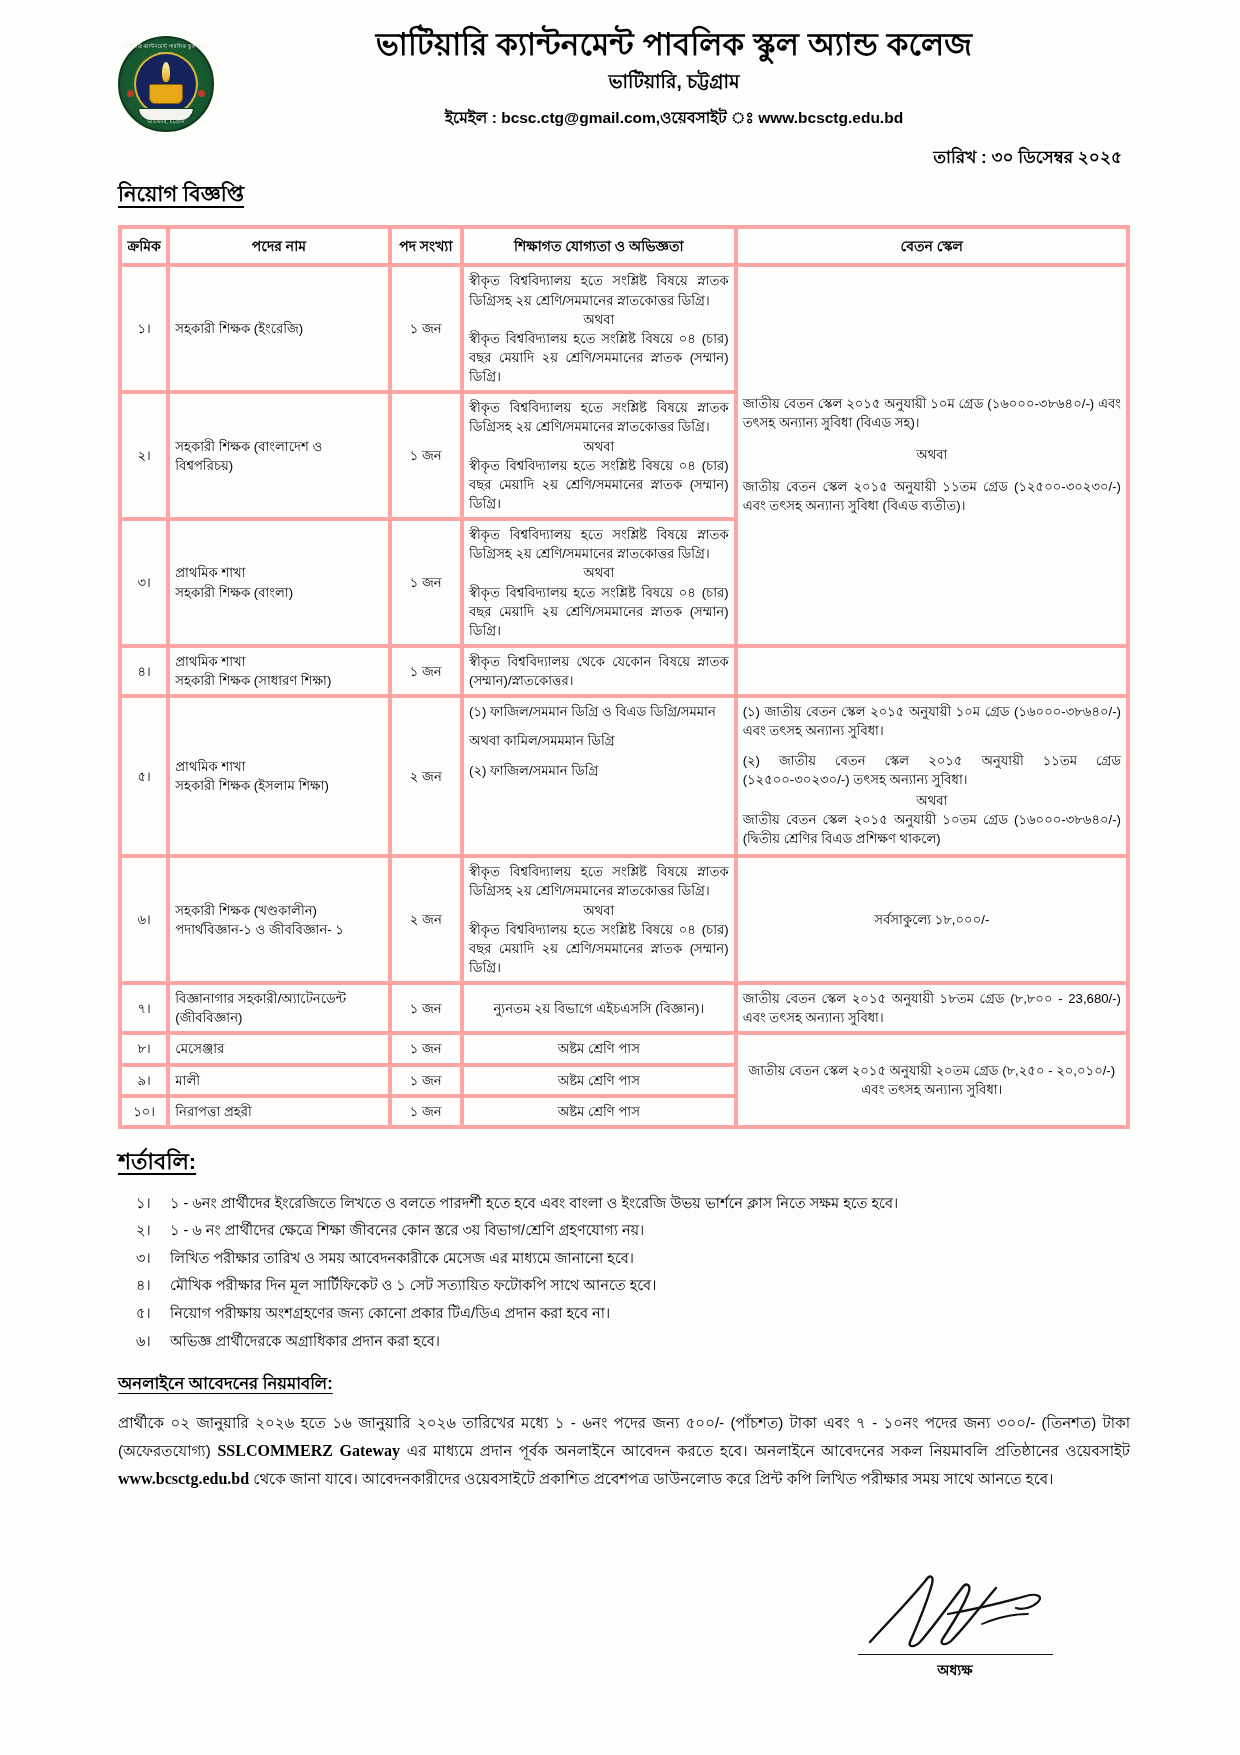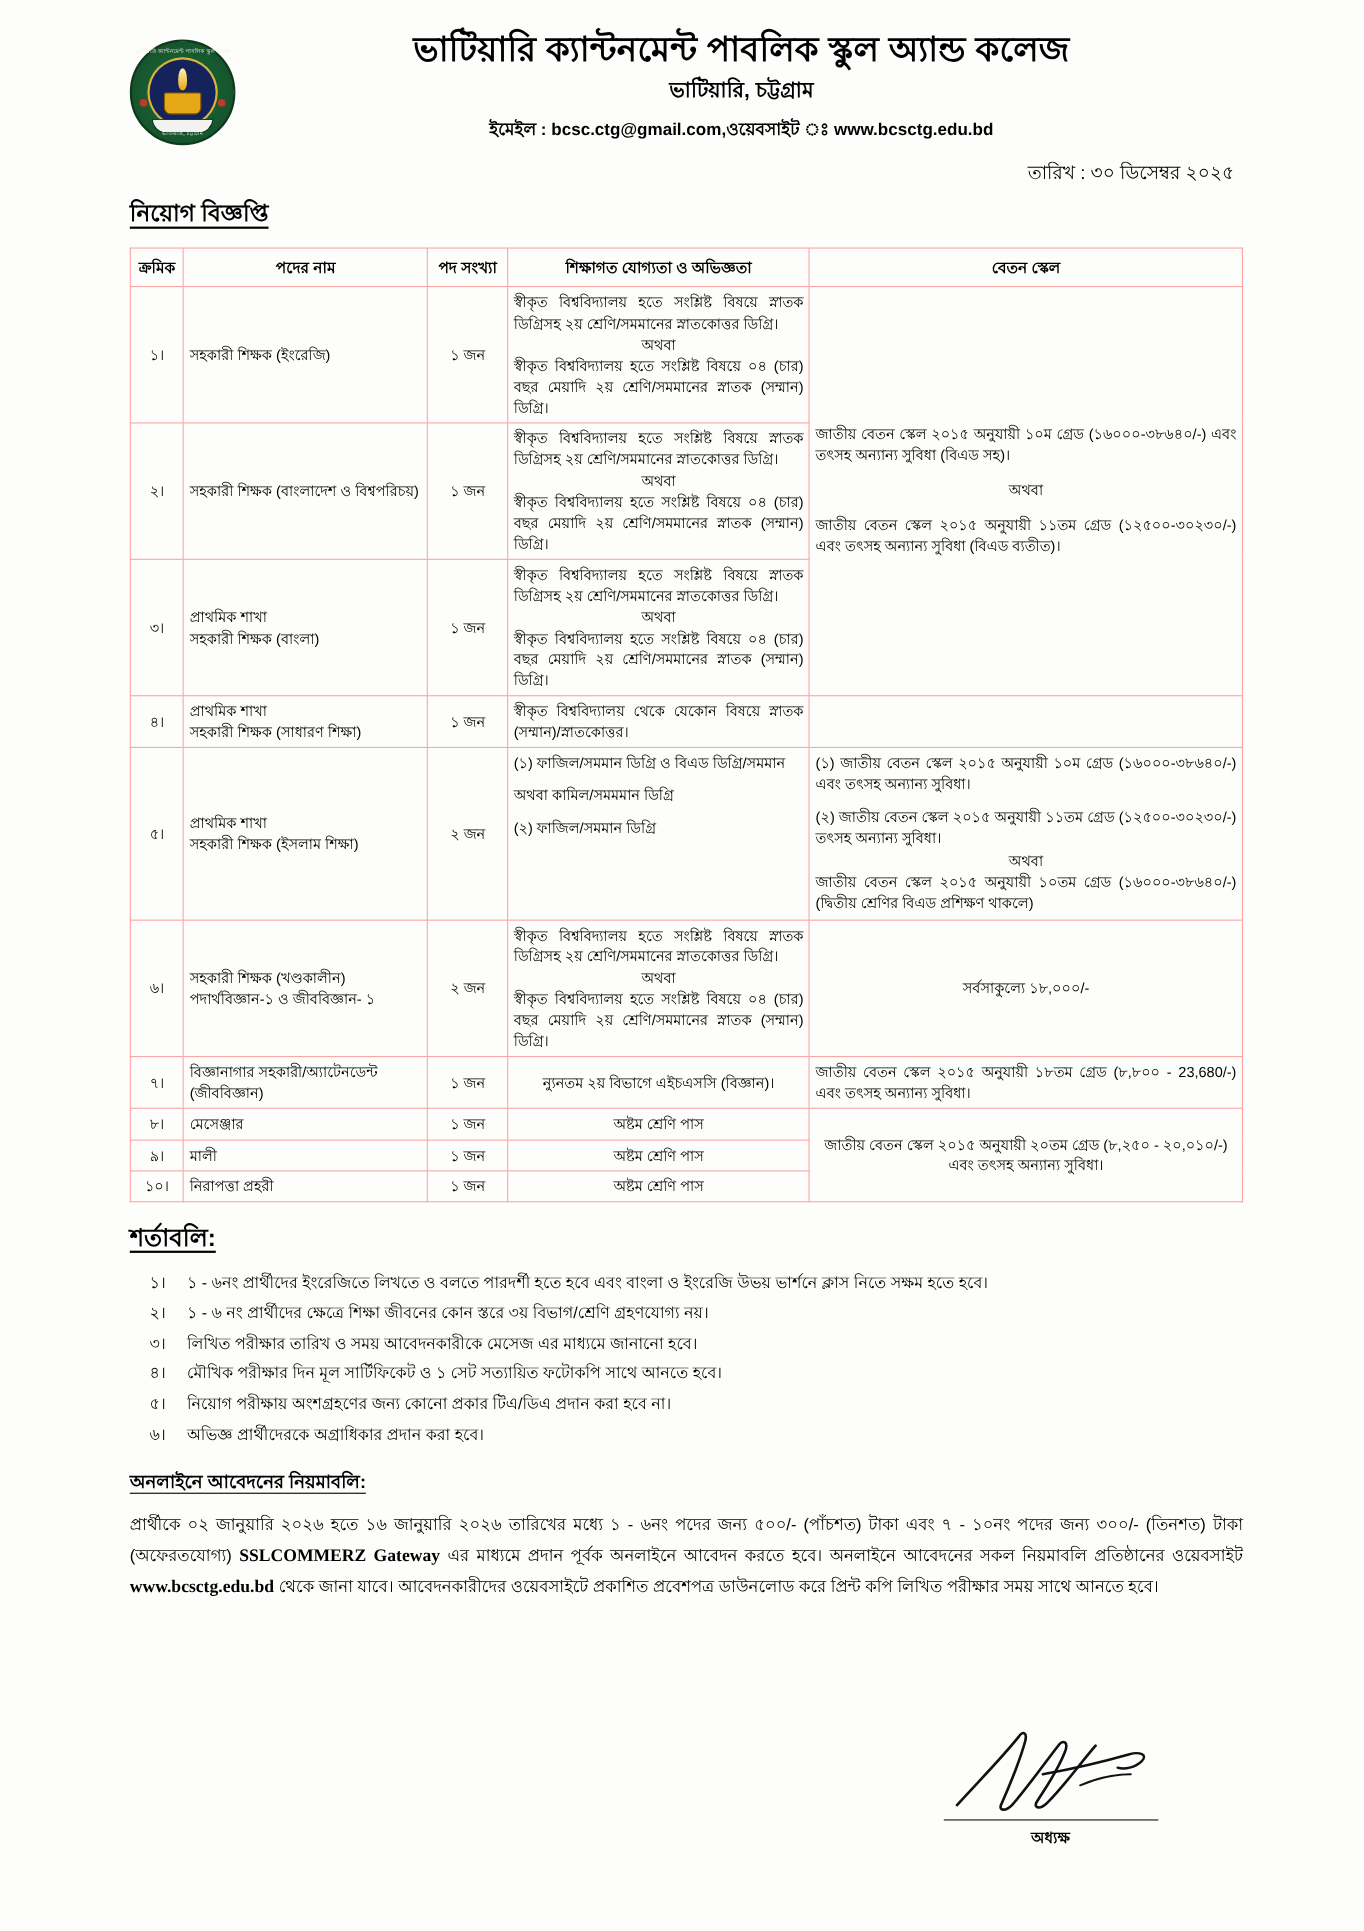--- a/index.html
+++ b/index.html
@@ -79,21 +79,21 @@
   .school-email {
     font-family: "Liberation Sans", sans-serif;
     font-size: 15.5px; font-weight: bold; margin-top: 7px;
   }
   .school-mobile {
     font-family: "Liberation Sans", sans-serif;
     font-size: 15.5px; font-weight: bold; margin-top: 5px;
   }
   .date-line {
     text-align: right; font-family: "Liberation Sans", sans-serif;
-    font-size: 17px; font-weight: normal; margin-top: 12px; padding-right: 8px;
+    font-size: 17px; font-weight: bold; margin-top: 12px; padding-right: 8px;
   }
 
   .doc-title {
     text-align: left; margin-top: 6px;
     font-family: "Liberation Sans", sans-serif;
     font-size: 21px; font-weight: bold;
     text-decoration: underline; text-underline-offset: 5px;
   }
 
   .intro {
@@ -101,21 +101,21 @@
     font-family: "Liberation Sans", sans-serif;
     font-size: 14.6px; line-height: 1.62; text-align: justify;
   }
 
   
   table.jobs {
     width: 100%; border-collapse: collapse; margin-top: 12px;
     font-family: "Liberation Sans", sans-serif;
   }
   table.jobs th, table.jobs td {
-    border: 1px solid #fca5a5; padding: 4px 5px;
+    border: 4px solid #fca5a5; padding: 4px 5px;
     vertical-align: middle; font-size: 13.2px; line-height: 1.45;
   }
   table.jobs th { font-weight: bold; text-align: center; font-size: 14px; padding: 7px 4px; }
   .c-sl    { width: 48px;  text-align: center; }
   .c-post  { width: 220px; text-align: left; padding-left: 8px; }
   .c-num   { width: 72px;  text-align: center; }
   .c-qual  { width: 272px; text-align: justify; }
   .c-sal   { width: 390px; text-align: justify; }
   .center  { text-align: center; }
   .qual-or { text-align: center; display: block; }

